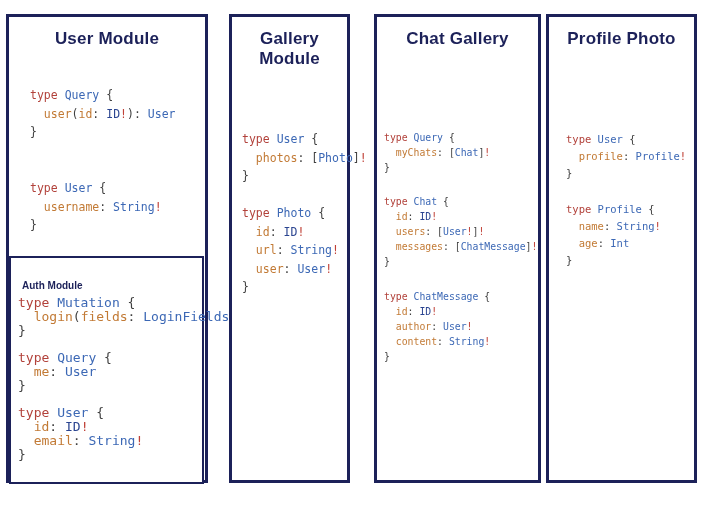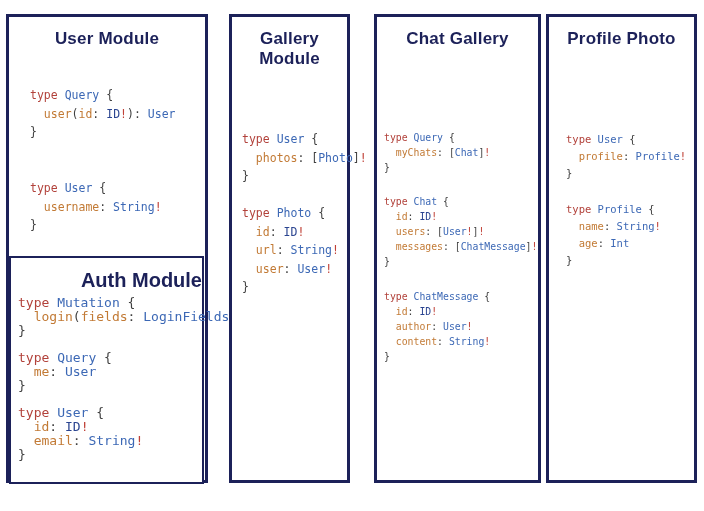--- a/index.html
+++ b/index.html
@@ -45,23 +45,23 @@
   .subpanel{
     position:absolute;
     box-sizing:border-box;
     border:2px solid var(--c-border,#1c2159);
     background:#ffffff;
   }
   .subpanel-title{
     position:absolute;
     left:0;right:0;
     top:11px;
-    margin:0;
-    text-align:right;
-    font-size:20px;
+    margin:11px;
+    text-align:left;
+    font-size:10px;
     font-weight:700;
     color:var(--c-title,#1c2159);
   }
   
   #panel-user   {left:6px;  top:14px; width:202px; height:469px;}
   #panel-gallery{left:229px;top:14px; width:121px; height:469px;}
   #panel-chat   {left:374px;top:14px; width:167px; height:469px;}
   #panel-profile{left:546px;top:14px; width:151px; height:469px;}
 
   #panel-user .code{font-size:11.5px;line-height:18.5px;}

